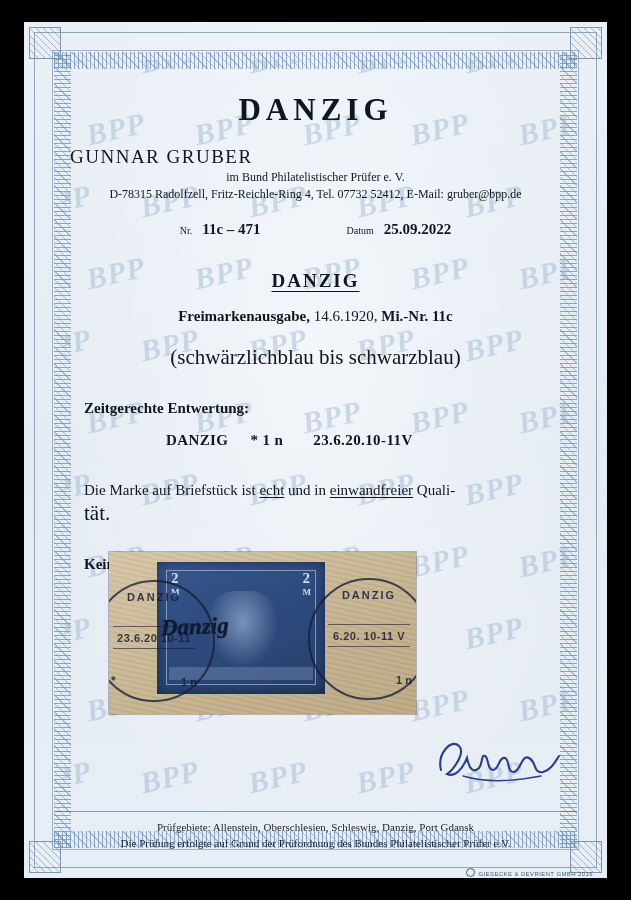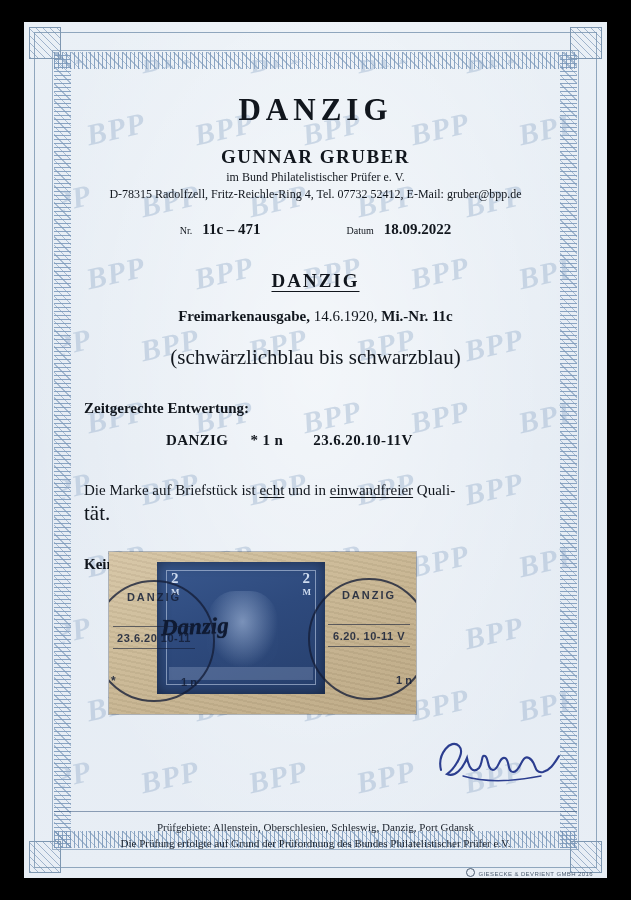--- a/index.html
+++ b/index.html
@@ -156,23 +156,23 @@
   }
 
   .title {
     text-align: center;
     font-size: 31px;
     font-weight: bold;
     letter-spacing: 5px;
     margin-top: 26px;
   }
   .expert-name {
-    text-align: center;
+    text-align: left;
     font-size: 19px;
-    font-weight: bold;
+    font-weight: normal;
     letter-spacing: 1.5px;
     margin-top: 18px;
   }
   .role {
     text-align: center;
     font-size: 12px;
     margin-top: 4px;
   }
   .assoc {
     text-align: center;
@@ -533,21 +533,21 @@
 
       <div class="expert-name">GUNNAR GRUBER</div>
       <div class="assoc">im Bund Philatelistischer Prüfer e. V.</div>
       <div class="address">D-78315 Radolfzell, Fritz-Reichle-Ring 4, Tel. 07732 52412, E-Mail: gruber@bpp.de</div>
 
       <div class="refrow">
         <span class="lbl">Nr.</span>
         <span class="val">11c – 471</span>
         <span class="spacer"></span>
         <span class="lbl">Datum</span>
-        <span class="val">18.09.2022</span>
+        <span class="val">25.09.2022</span>
       </div>
 
       <div class="country">DANZIG</div>
 
       <div class="issue-line">
         <b>Freimarkenausgabe,</b>
         <span>14.6.1920</span><span>,</span>
         <b>Mi.-Nr. 11c</b>
       </div>
       <div class="color-line">(schwärzlichblau bis schwarzblau)</div>

